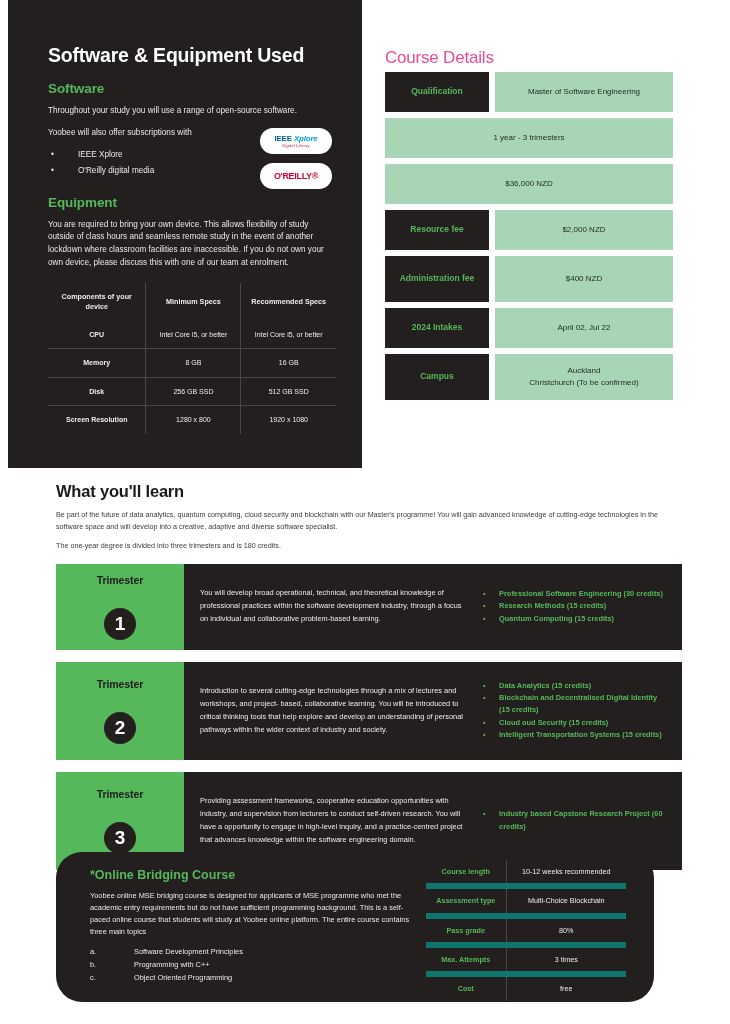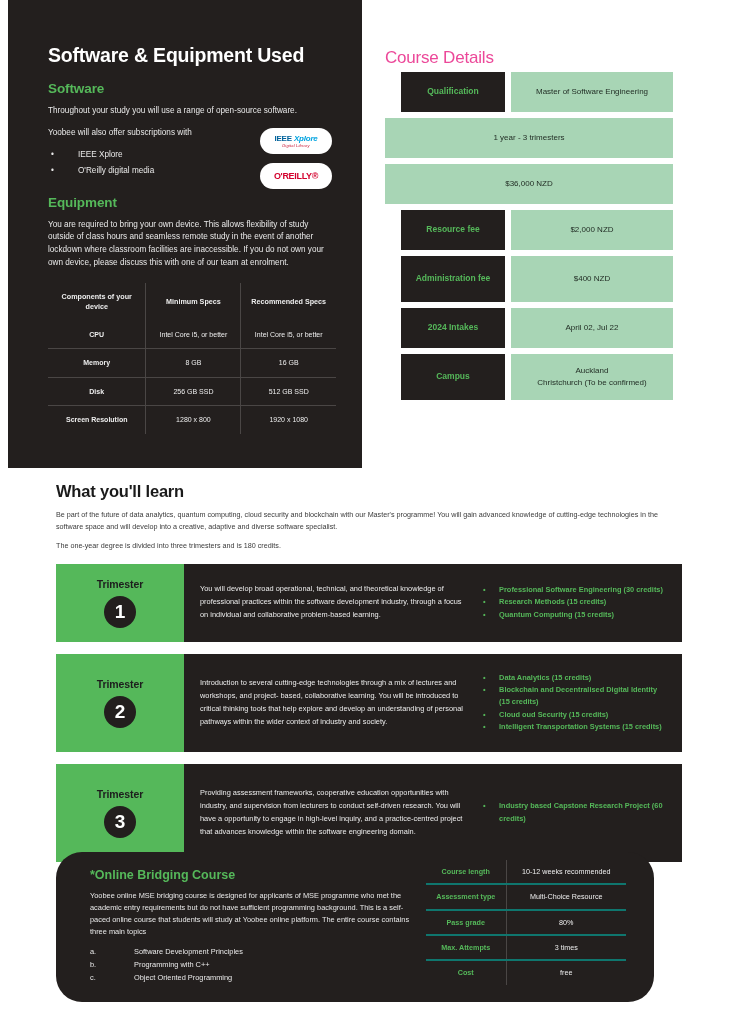--- a/index.html
+++ b/index.html
@@ -64,40 +64,41 @@
   .spec-table th:nth-child(2), .spec-table th:nth-child(3) { font-weight: 700; }
 
   
   .course-details { position: absolute; left: 385px; top: 48px; width: 288px; }
   .cd-title { font-size: 17px; font-weight: 400; color: #ec4899; margin-bottom: 4px; letter-spacing: -0.2px; }
   .cd-row { display: flex; gap: 6px; margin-bottom: 6px; }
   .cd-label {
     width: 104px; background: #231f1e; color: #55b85a;
     font-size: 8.5px; font-weight: 700; text-align: center;
     display: flex; align-items: center; justify-content: center;
-    min-height: 40px; padding: 4px; line-height: 1.3; margin-left: 16px;
+    min-height: 40px; padding: 4px; line-height: 1.3;
   }
   .cd-value {
     flex: 1; background: #a8d5b5; color: #1f2a22;
     font-size: 8px; text-align: center;
     display: flex; align-items: center; justify-content: center;
     min-height: 40px; padding: 4px; line-height: 1.45; white-space: pre-line;
   }
   .cd-row.tall .cd-label, .cd-row.tall .cd-value { min-height: 46px; }
 
   
   .learn { position: absolute; left: 56px; top: 482px; width: 626px; }
   .learn-title { font-size: 16.5px; font-weight: 700; color: #1a1a1a; letter-spacing: -0.2px; }
   .learn-p { font-size: 7.2px; line-height: 1.6; color: #3a3a3a; margin-top: 8px; }
 
   .tri-row { display: flex; margin-top: 12px; min-height: 78px; }
   .tri-badge {
     width: 128px; background: #55b85a; color: #1d1d1d;
     display: flex; flex-direction: column; align-items: center; justify-content: center;
     padding: 10px 4px;
+    gap: 16px;
   }
   .tri-badge-label { font-size: 10.5px; font-weight: 700; letter-spacing: -0.1px; }
   .tri-circle {
     width: 32px; height: 32px; border-radius: 50%; background: #231f1e;
     color: #ffffff; font-size: 19px; font-weight: 700;
     display: flex; align-items: center; justify-content: center; margin-top: 6px;
   }
   .tri-body {
     flex: 1; background: #231f1e; display: flex; align-items: center;
     padding: 12px 14px 12px 16px; gap: 10px;
@@ -119,21 +120,21 @@
   }
   .bridge-left { width: 370px; padding: 16px 12px 12px 34px; }
   .bridge-title { font-size: 12.5px; font-weight: 700; color: #55b85a; margin-bottom: 8px; }
   .bridge-p { font-size: 7.4px; line-height: 1.6; color: #e9e9e9; }
   .bridge-list { list-style: none; margin-top: 9px; }
   .bridge-list li { font-size: 7.4px; color: #e9e9e9; line-height: 1.7; display: flex; }
   .bridge-list .mark { width: 44px; flex: none; }
 
   .bridge-table { flex: 1; padding: 8px 28px 8px 0; }
   .bt { width: 100%; border-collapse: collapse; }
-  .bt tr { border-bottom: 2px solid #0f766e; }
+  .bt tr { border-bottom: 6px solid #0f766e; }
   .bt tr:last-child { border-bottom: none; }
   .bt td { padding: 7px 4px; font-size: 7.2px; text-align: center; line-height: 1.3; }
   .bt td.k { width: 40%; color: #55b85a; font-weight: 700; }
   .bt td.v { width: 60%; color: #ededed; border-left: 1px solid #4a4645; }
 </style>
 </head>
 <body>
 
 <div class="page">
 
@@ -303,21 +304,21 @@
 
     <div class="bridge-table">
       <table class="bt">
         <tbody>
           <tr>
             <td class="k">Course length</td>
             <td class="v">10-12 weeks recommended</td>
           </tr>
           <tr>
             <td class="k">Assessment type</td>
-            <td class="v">Multi-Choice Resource</td>
+            <td class="v">Multi-Choice Blockchain</td>
           </tr>
           <tr>
             <td class="k">Pass grade</td>
             <td class="v">80%</td>
           </tr>
           <tr>
             <td class="k">Max. Attempts</td>
             <td class="v">3 times</td>
           </tr>
           <tr>

